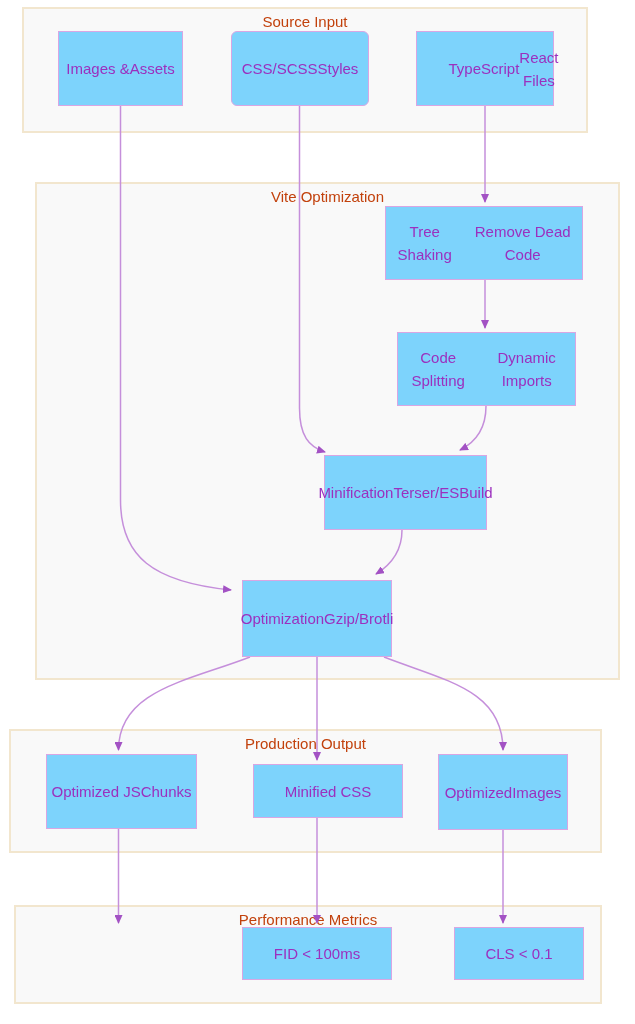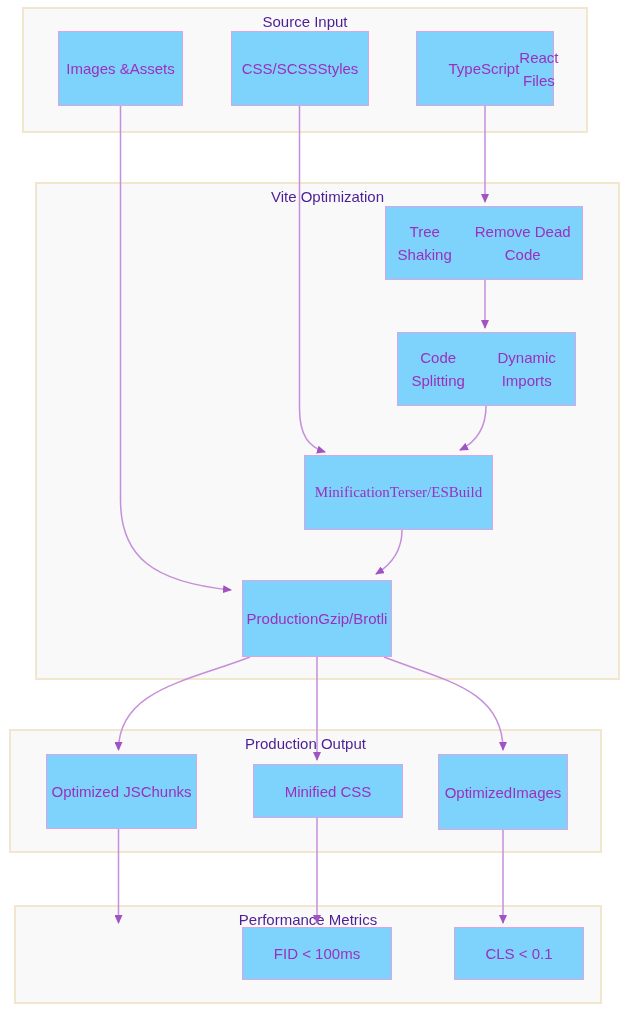--- a/index.html
+++ b/index.html
@@ -6,21 +6,21 @@
   #canvas{
     position:relative;width:635px;height:1024px;background:#ffffff;
     font-family:"Liberation Sans","DejaVu Sans",sans-serif;overflow:hidden;
   }
   .section{
     position:absolute;background:#f9f9f9;border:2px solid #f2e6ce;
     box-sizing:border-box;z-index:1;
   }
   .section-label{
     width:100%;text-align:center;margin-top:4px;
-    color:#4c1d95;font-size:15px;line-height:18px;
+    color:#c2410c;font-size:15px;line-height:18px;
   }
   #edges{position:absolute;left:0;top:0;z-index:5;pointer-events:none;}
   .node{
     position:absolute;background:#7dd3fc;border:1.5px solid #d9a6e3;
     box-sizing:border-box;z-index:10;
     display:flex;flex-direction:row;align-items:center;justify-content:center;
     color:#9b30be;font-size:15px;line-height:23px;text-align:center;
   }
   .edge{fill:none;stroke:#c58fdb;stroke-width:1.5;}
 </style>
@@ -63,47 +63,47 @@
     <path class="edge" marker-end="url(#arrow)" d="M118.5,829 L118.5,923"></path>
     <path class="edge" marker-end="url(#arrow)" d="M317,818 L317,923"></path>
     <path class="edge" marker-end="url(#arrow)" d="M503,830 L503,923"></path>
   </svg>
 
   <div class="node" style="left:58px;top:31px;width:125px;height:75px;">
     <span>Images &amp;</span>
     <span>Assets</span>
   </div>
 
-  <div class="node" style="left:231px;top:31px;width:138px;height:75px;">
+  <div class="node" style="left:231px;top:31px;width:138px;height:75px;border-radius:6px;">
     <span>CSS/SCSS</span>
     <span>Styles</span>
   </div>
 
   <div class="node" style="left:416px;top:31px;width:138px;height:75px;padding-left:37px;">
     <span>TypeScript</span>
     <span>React Files</span>
   </div>
 
   <div class="node" style="left:385px;top:206px;width:198px;height:74px;">
     <span>Tree Shaking</span>
     <span>Remove Dead Code</span>
   </div>
 
   <div class="node" style="left:397px;top:332px;width:179px;height:74px;">
     <span>Code Splitting</span>
     <span>Dynamic Imports</span>
   </div>
 
-  <div class="node" style="left:304px;top:455px;width:189px;height:75px;font-family:Liberation Serif, serif;">
+  <div class="node" style="left:324px;top:455px;width:163px;height:75px;">
     <span>Minification</span>
     <span>Terser/ESBuild</span>
   </div>
 
   <div class="node" style="left:242px;top:580px;width:150px;height:77px;">
-    <span>Production</span>
+    <span>Optimization</span>
     <span>Gzip/Brotli</span>
   </div>
 
   <div class="node" style="left:46px;top:754px;width:151px;height:75px;">
     <span>Optimized JS</span>
     <span>Chunks</span>
   </div>
 
   <div class="node" style="left:242px;top:764px;width:150px;height:54px;margin-left:11px;">
     <span>Minified CSS</span>

